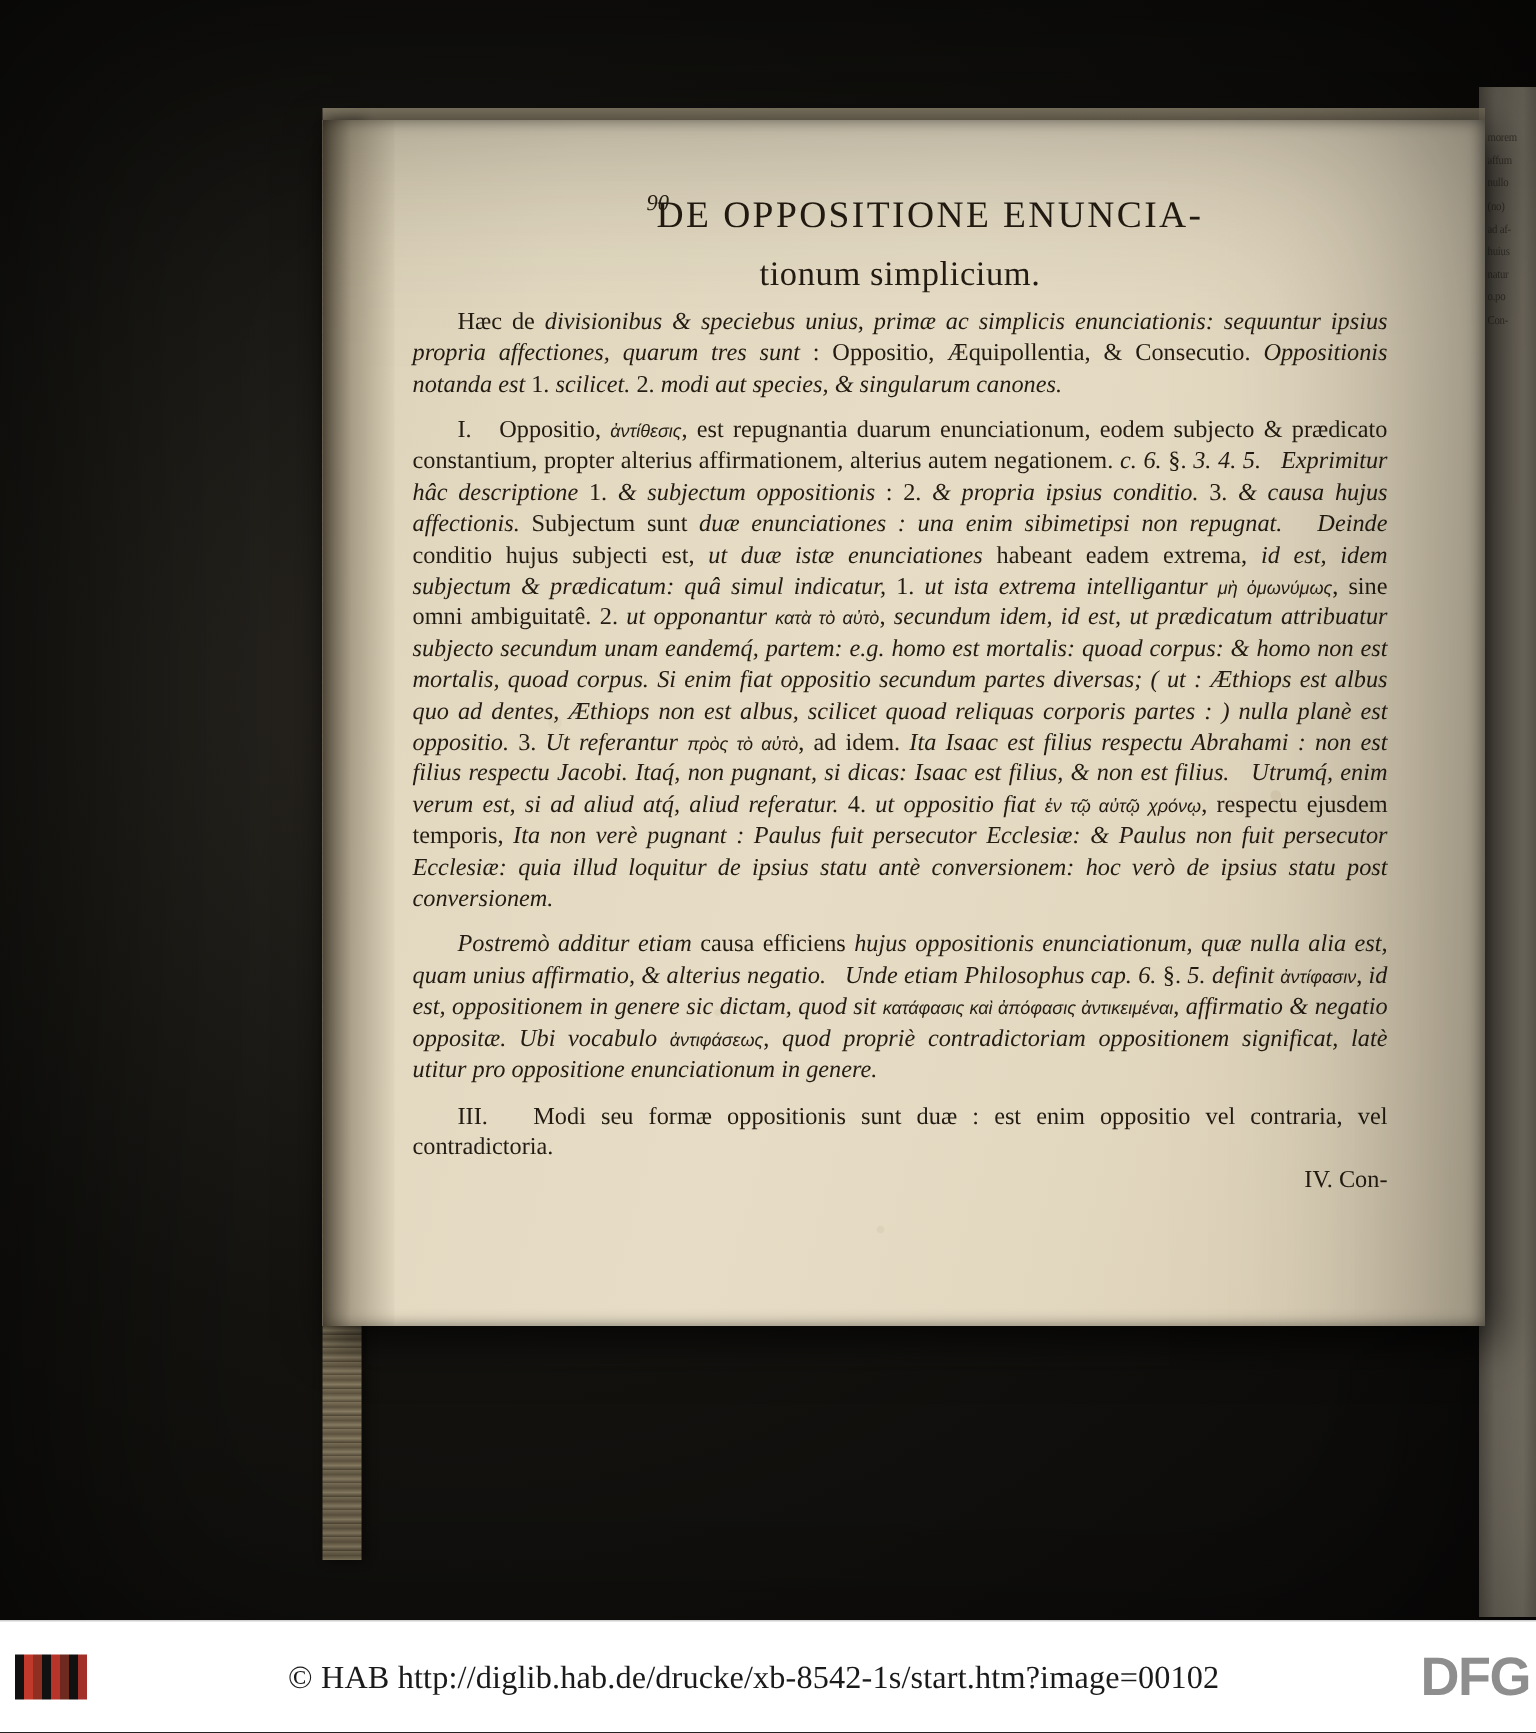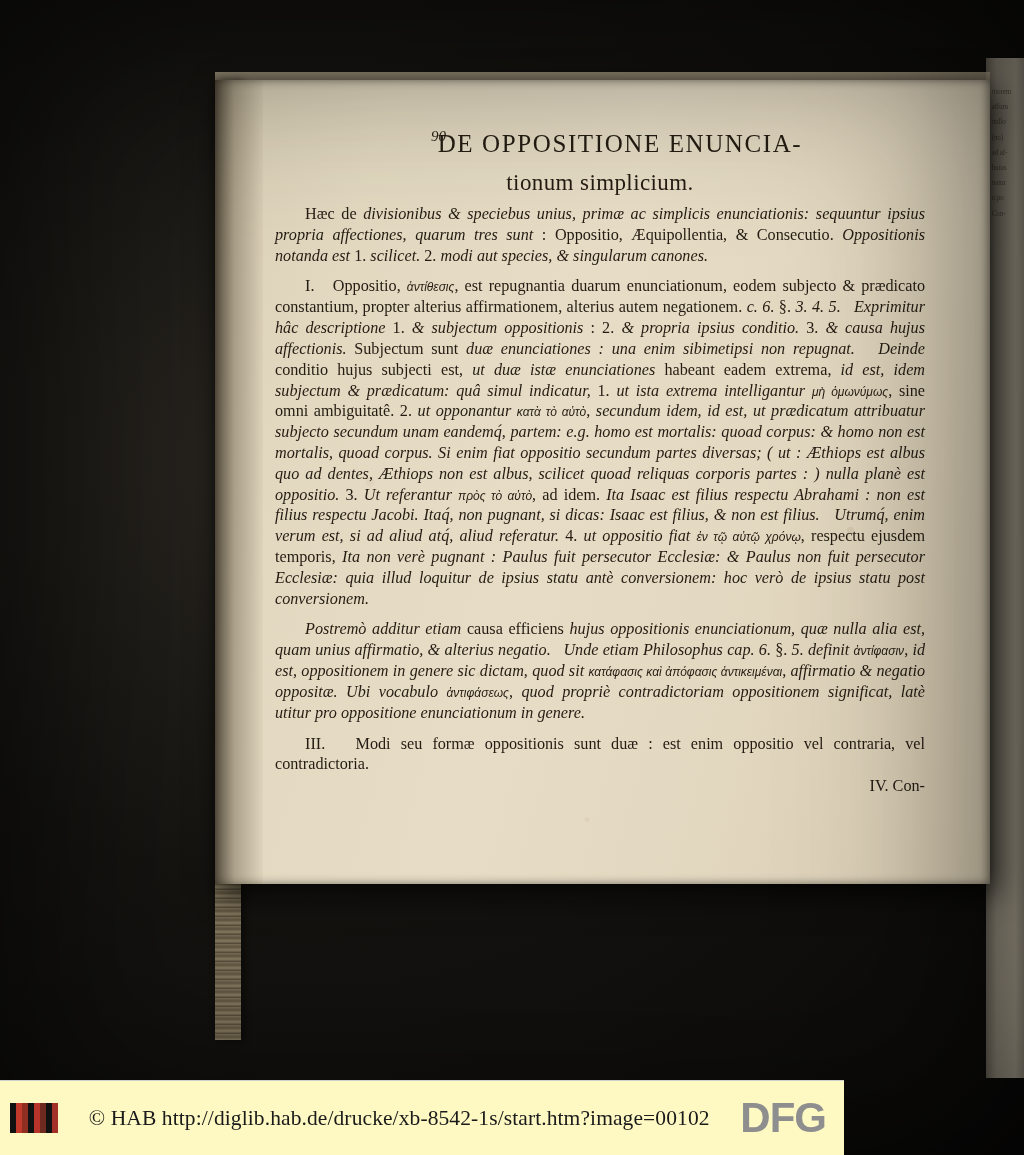--- a/index.html
+++ b/index.html
@@ -146,23 +146,23 @@
     float: right;
     font-style: normal;
     font-family: Liberation Serif, serif;
   }
   .para-gap { height: 9px; }
   
   #footer {
     position: absolute;
     left: 0;
     bottom: 0;
-    width: 844px;
+    width: 1024px;
     height: 74px;
-    background: #fef9c3;
+    background: #ffffff;
     border-top: 1px solid #cfcfcf;
     display: flex;
     align-items: center;
   }
   #colorbar {
     width: 48px;
     height: 30px;
     margin-left: 10px;
     display: flex;
     flex: 0 0 auto;
@@ -175,24 +175,24 @@
   #footer-text {
     flex: 1 1 auto;
     text-align: center;
     font-family: "Liberation Serif", serif;
     font-size: 21.5px;
     color: #1a1a1a;
     letter-spacing: .1px;
   }
   #dfg {
     flex: 0 0 auto;
-    margin-right: 18px;
+    margin-right: 4px;
     font-family: "Liberation Sans", sans-serif;
     font-weight: bold;
-    font-size: 42px;
+    font-size: 36px;
     color: #8e8e8e;
     letter-spacing: -1px;
   }
   
   #vignette {
     position: absolute;
     inset: 0;
     pointer-events: none;
     box-shadow: inset 0 0 180px 40px rgba(0,0,0,.55);
   }

